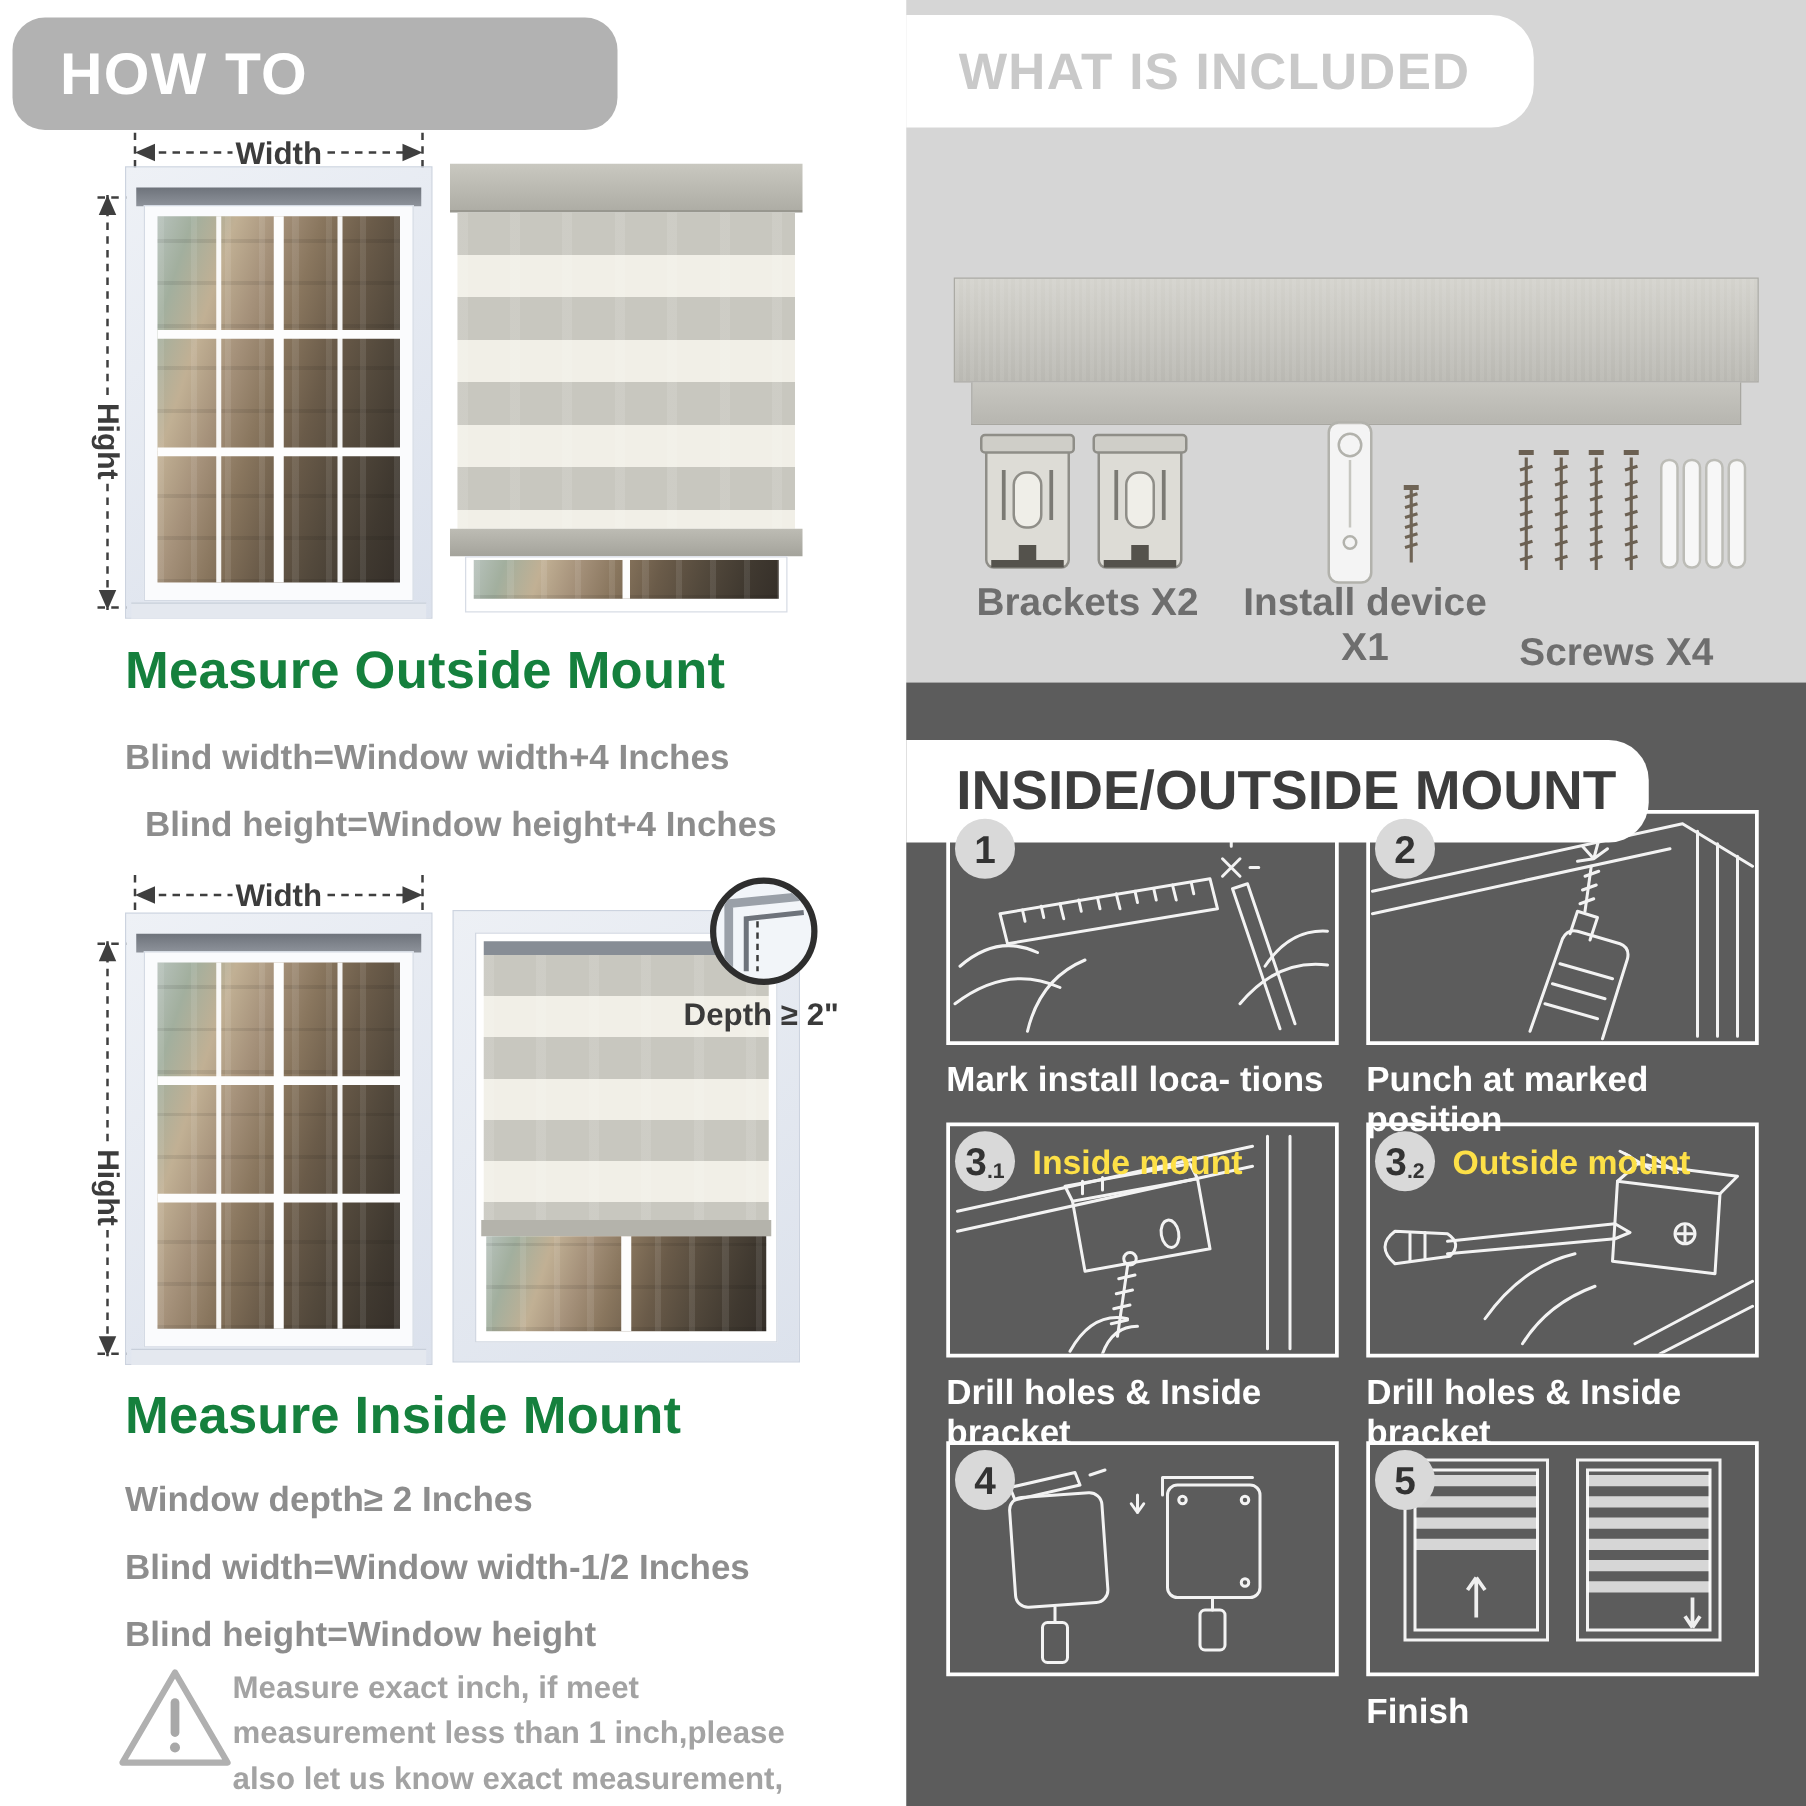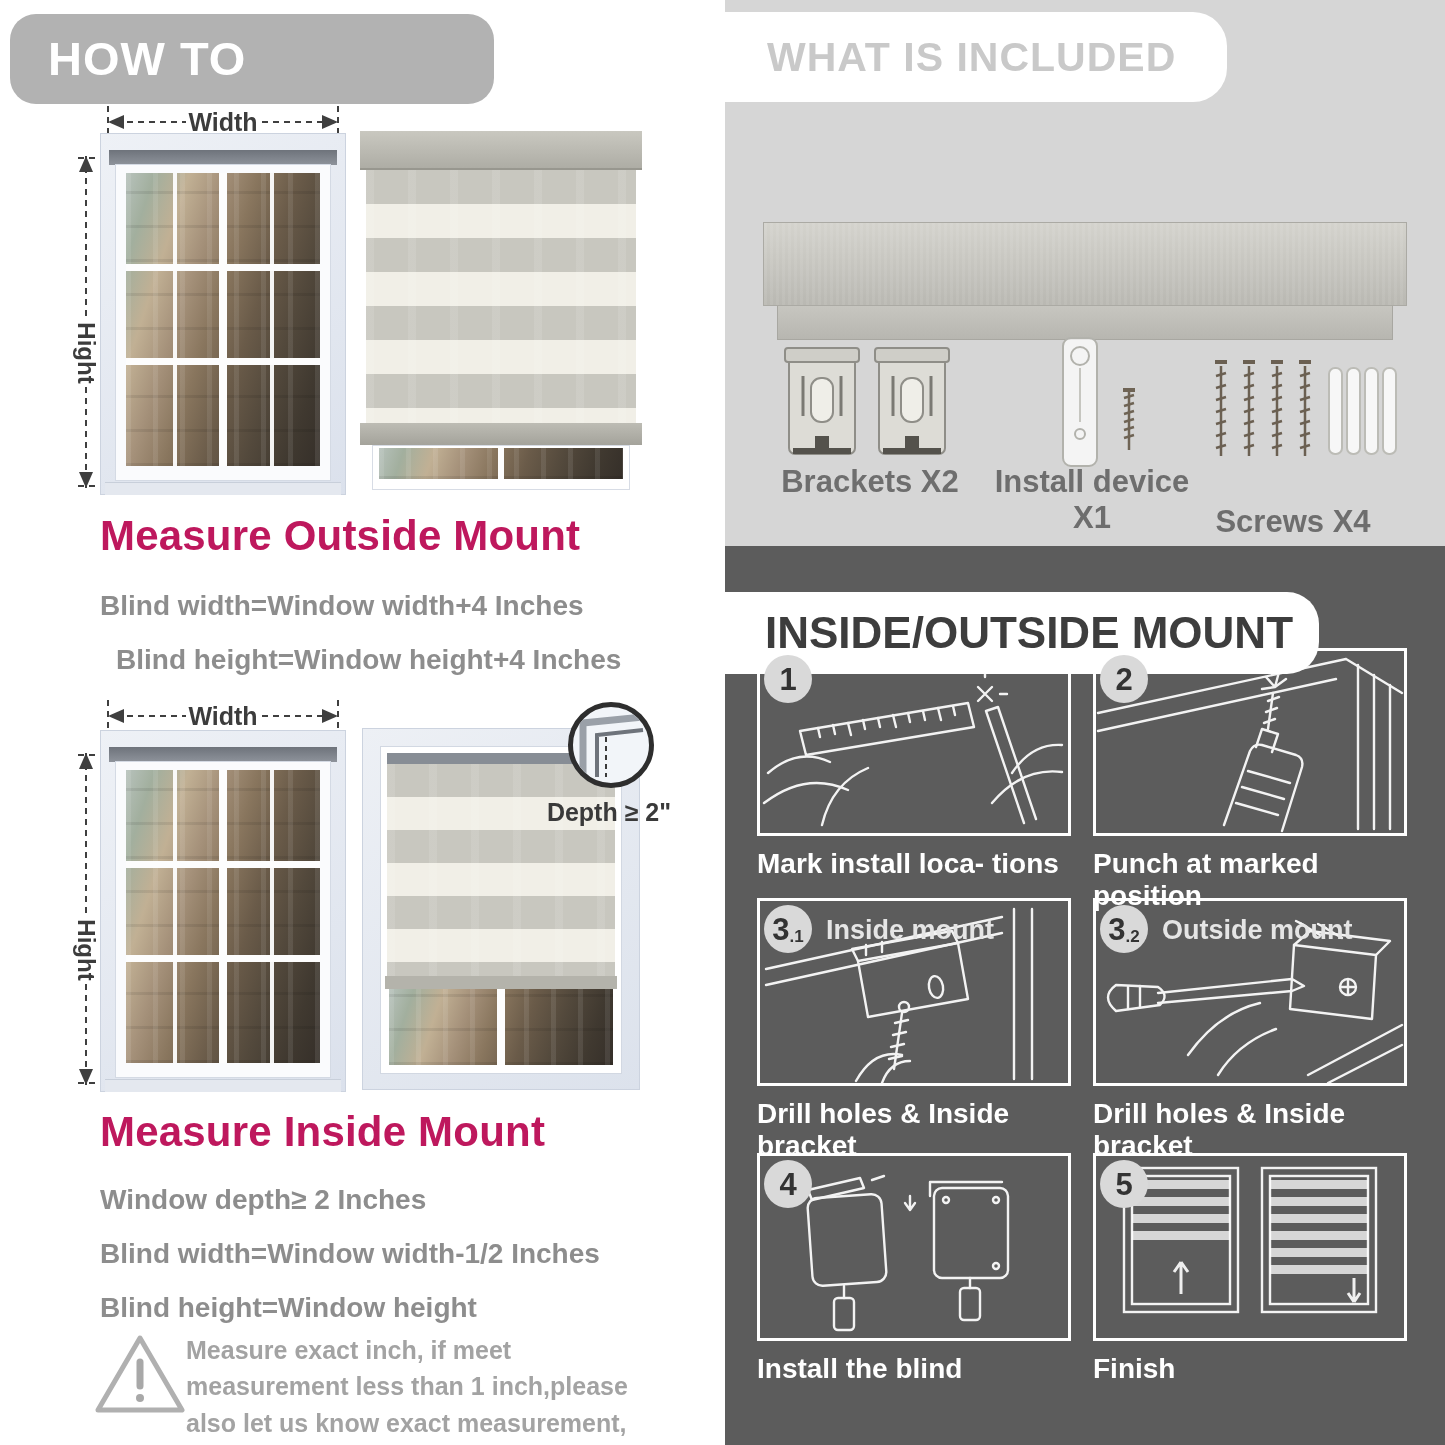--- a/index.html
+++ b/index.html
@@ -61,21 +61,21 @@
              background-image:
                repeating-linear-gradient(90deg, rgba(255,255,255,.10) 0 8px, rgba(0,0,0,0) 8px 42px),
                repeating-linear-gradient(180deg,#c8c7bf 0 33px,#f1efe7 33px 66px); }
   .bB-rail { position:absolute; left:4px; right:4px; top:229px; height:13px; background:#b4b3ab; }
   .bB-peek { position:absolute; left:8px; right:8px; top:242px; bottom:8px; }
   .magnifier { left:568px; top:702px; width:86px; height:86px; border:5px solid #2e2e2e;
                border-radius:50%; background:#f2f5f9; z-index:6; overflow:hidden; }
   .depth-label { left:524px; top:798px; width:170px; text-align:center;
                  font-size:25px; font-weight:bold; color:#3a3a3a; z-index:6; }
 
-  .h-title { font-size:42px; font-weight:bold; color:#be185d; letter-spacing:.2px;text-align:center; }
+  .h-title { font-size:42px; font-weight:bold; color:#15803d; letter-spacing:.2px;text-align:center; }
   .h-line  { font-size:28px; font-weight:bold; color:#8d8d8d; }
 
   .warn-text { left:186px; top:1332px; width:480px; font-size:25px; font-weight:600;
                color:#a3a3a3; line-height:1.45; }
 
   
   .sec-included { left:725px; top:0; width:720px; height:546px; background:#d6d6d6; }
   .pill-included { position:absolute; left:0; top:12px; width:502px; height:90px;
                    background:#fff; border-radius:0 34px 34px 0; color:#c9c9c9;
                    font-size:41px; font-weight:bold; line-height:90px; padding-left:42px;
@@ -97,21 +97,21 @@
   .pill-mount { position:absolute; left:0; top:10px; width:594px; height:82px;
                 background:#ffffff; border-radius:0 32px 32px 0; color:#3d3d3d;
                 font-size:44px; font-weight:bold; line-height:82px; padding-left:40px;margin-top:36px; }
   .step { position:absolute; width:314px; }
   .panel { position:relative; height:188px; border:3px solid #fff; overflow:hidden; }
   .badge { position:absolute; top:4px; left:4px; width:48px; height:48px; background:#d9d9d9;
            border-radius:50%; color:#333; display:flex; align-items:center;
            justify-content:center; font-weight:bold; z-index:3; }
   .badge .num { font-size:31px; line-height:1; }
   .badge .sub { font-size:17px; line-height:1; margin-top:14px; }
-  .inner-label { position:absolute; top:14px; left:66px; color:#e5e5e5; font-size:27px;
+  .inner-label { position:absolute; top:14px; left:66px; color:#fde047; font-size:27px;
                  font-weight:bold; z-index:3; }
   .caption { margin-top:12px; color:#fff; font-size:28px; font-weight:bold; }
   .illus { position:absolute; inset:0; width:100%; height:100%; }
   .lineart { stroke:#fff; stroke-width:2.4; fill:none; stroke-linecap:round;
              stroke-linejoin:round; opacity:.93; }
 
   svg text { font-family:"Liberation Sans", sans-serif; }
 </style>
 </head>
 <body>
@@ -426,21 +426,20 @@
           <path d="M150 40 v14 m0 0 l-5 -7 m5 7 l5 -7"></path>
           <path d="M170 26 h72 M170 26 v14"></path>
           <rect x="174" y="32" width="74" height="90" rx="8"></rect>
           <circle cx="186" cy="44" r="3"></circle>
             <circle cx="236" cy="44" r="3"></circle>
             <circle cx="236" cy="110" r="3"></circle>
           <path d="M210 122 v10"></path>
           <rect x="200" y="132" width="20" height="32" rx="4"></rect>
         </svg>
       </div>
-      <div class="caption">Install the blind</div>
     </div>
 
     <div class="step" style="left:368px; top:607px;">
       <div class="panel">
         <div class="badge">
           <span class="num">5</span>
         </div>
         <svg class="illus" viewBox="0 0 308 182">
           <g stroke="#fff" stroke-width="2.4" fill="none" opacity=".93">
             <rect x="28" y="12" width="114" height="144"></rect>

